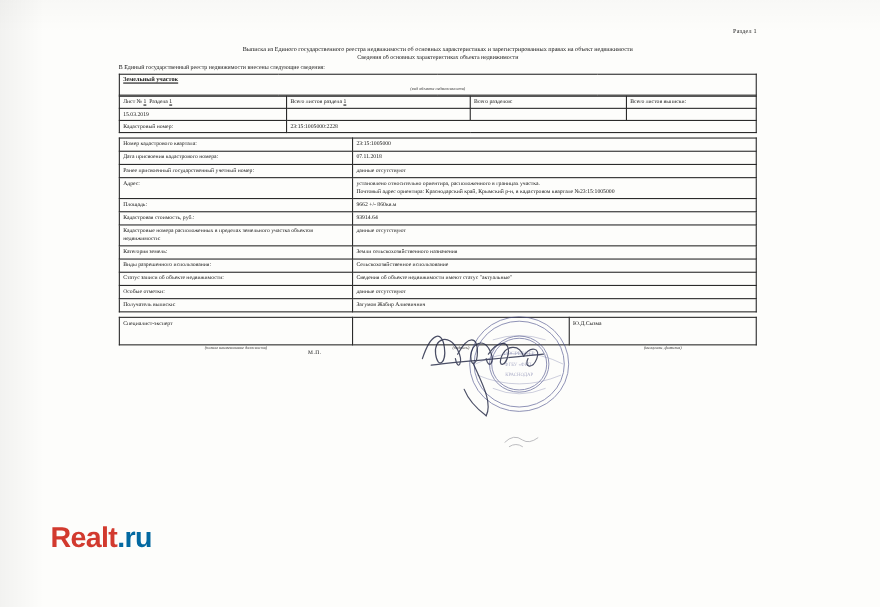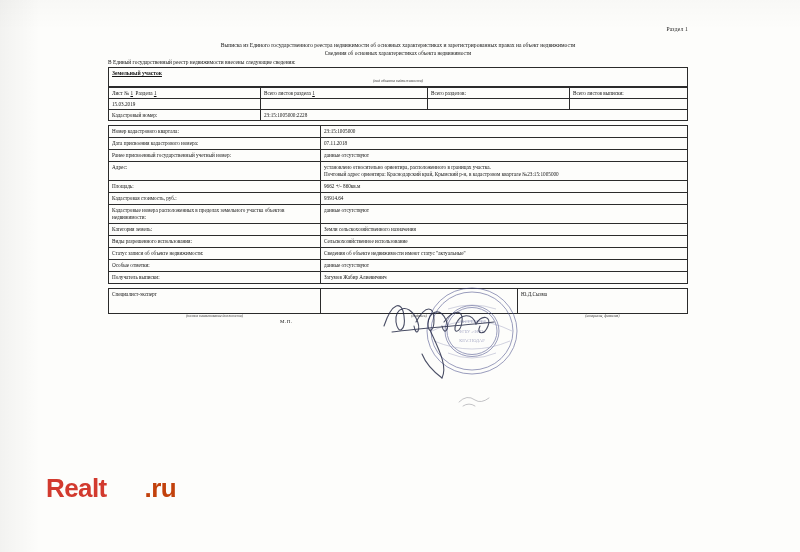--- a/index.html
+++ b/index.html
@@ -144,21 +144,21 @@
     left: 46px;
     top: 476px;
     font-family: "Liberation Sans", sans-serif;
     font-weight: bold;
     font-size: 26px;
     line-height: 25px;
     letter-spacing: -0.6px;
   }
   #watermark .w1 { color: #2f5fa8; display: block; }
   #watermark .w2 { color: #d23a2e; display: block; }
-  #watermark .w3 { color: #c2410c; margin-left: 38px; }
+  #watermark .w3 { color: #0369a1; }
 </style>
 </head>
 <body>
 
 <div id="page">
 
   <div class="doc">
 
     <div class="section-label">Раздел 1</div>
 

